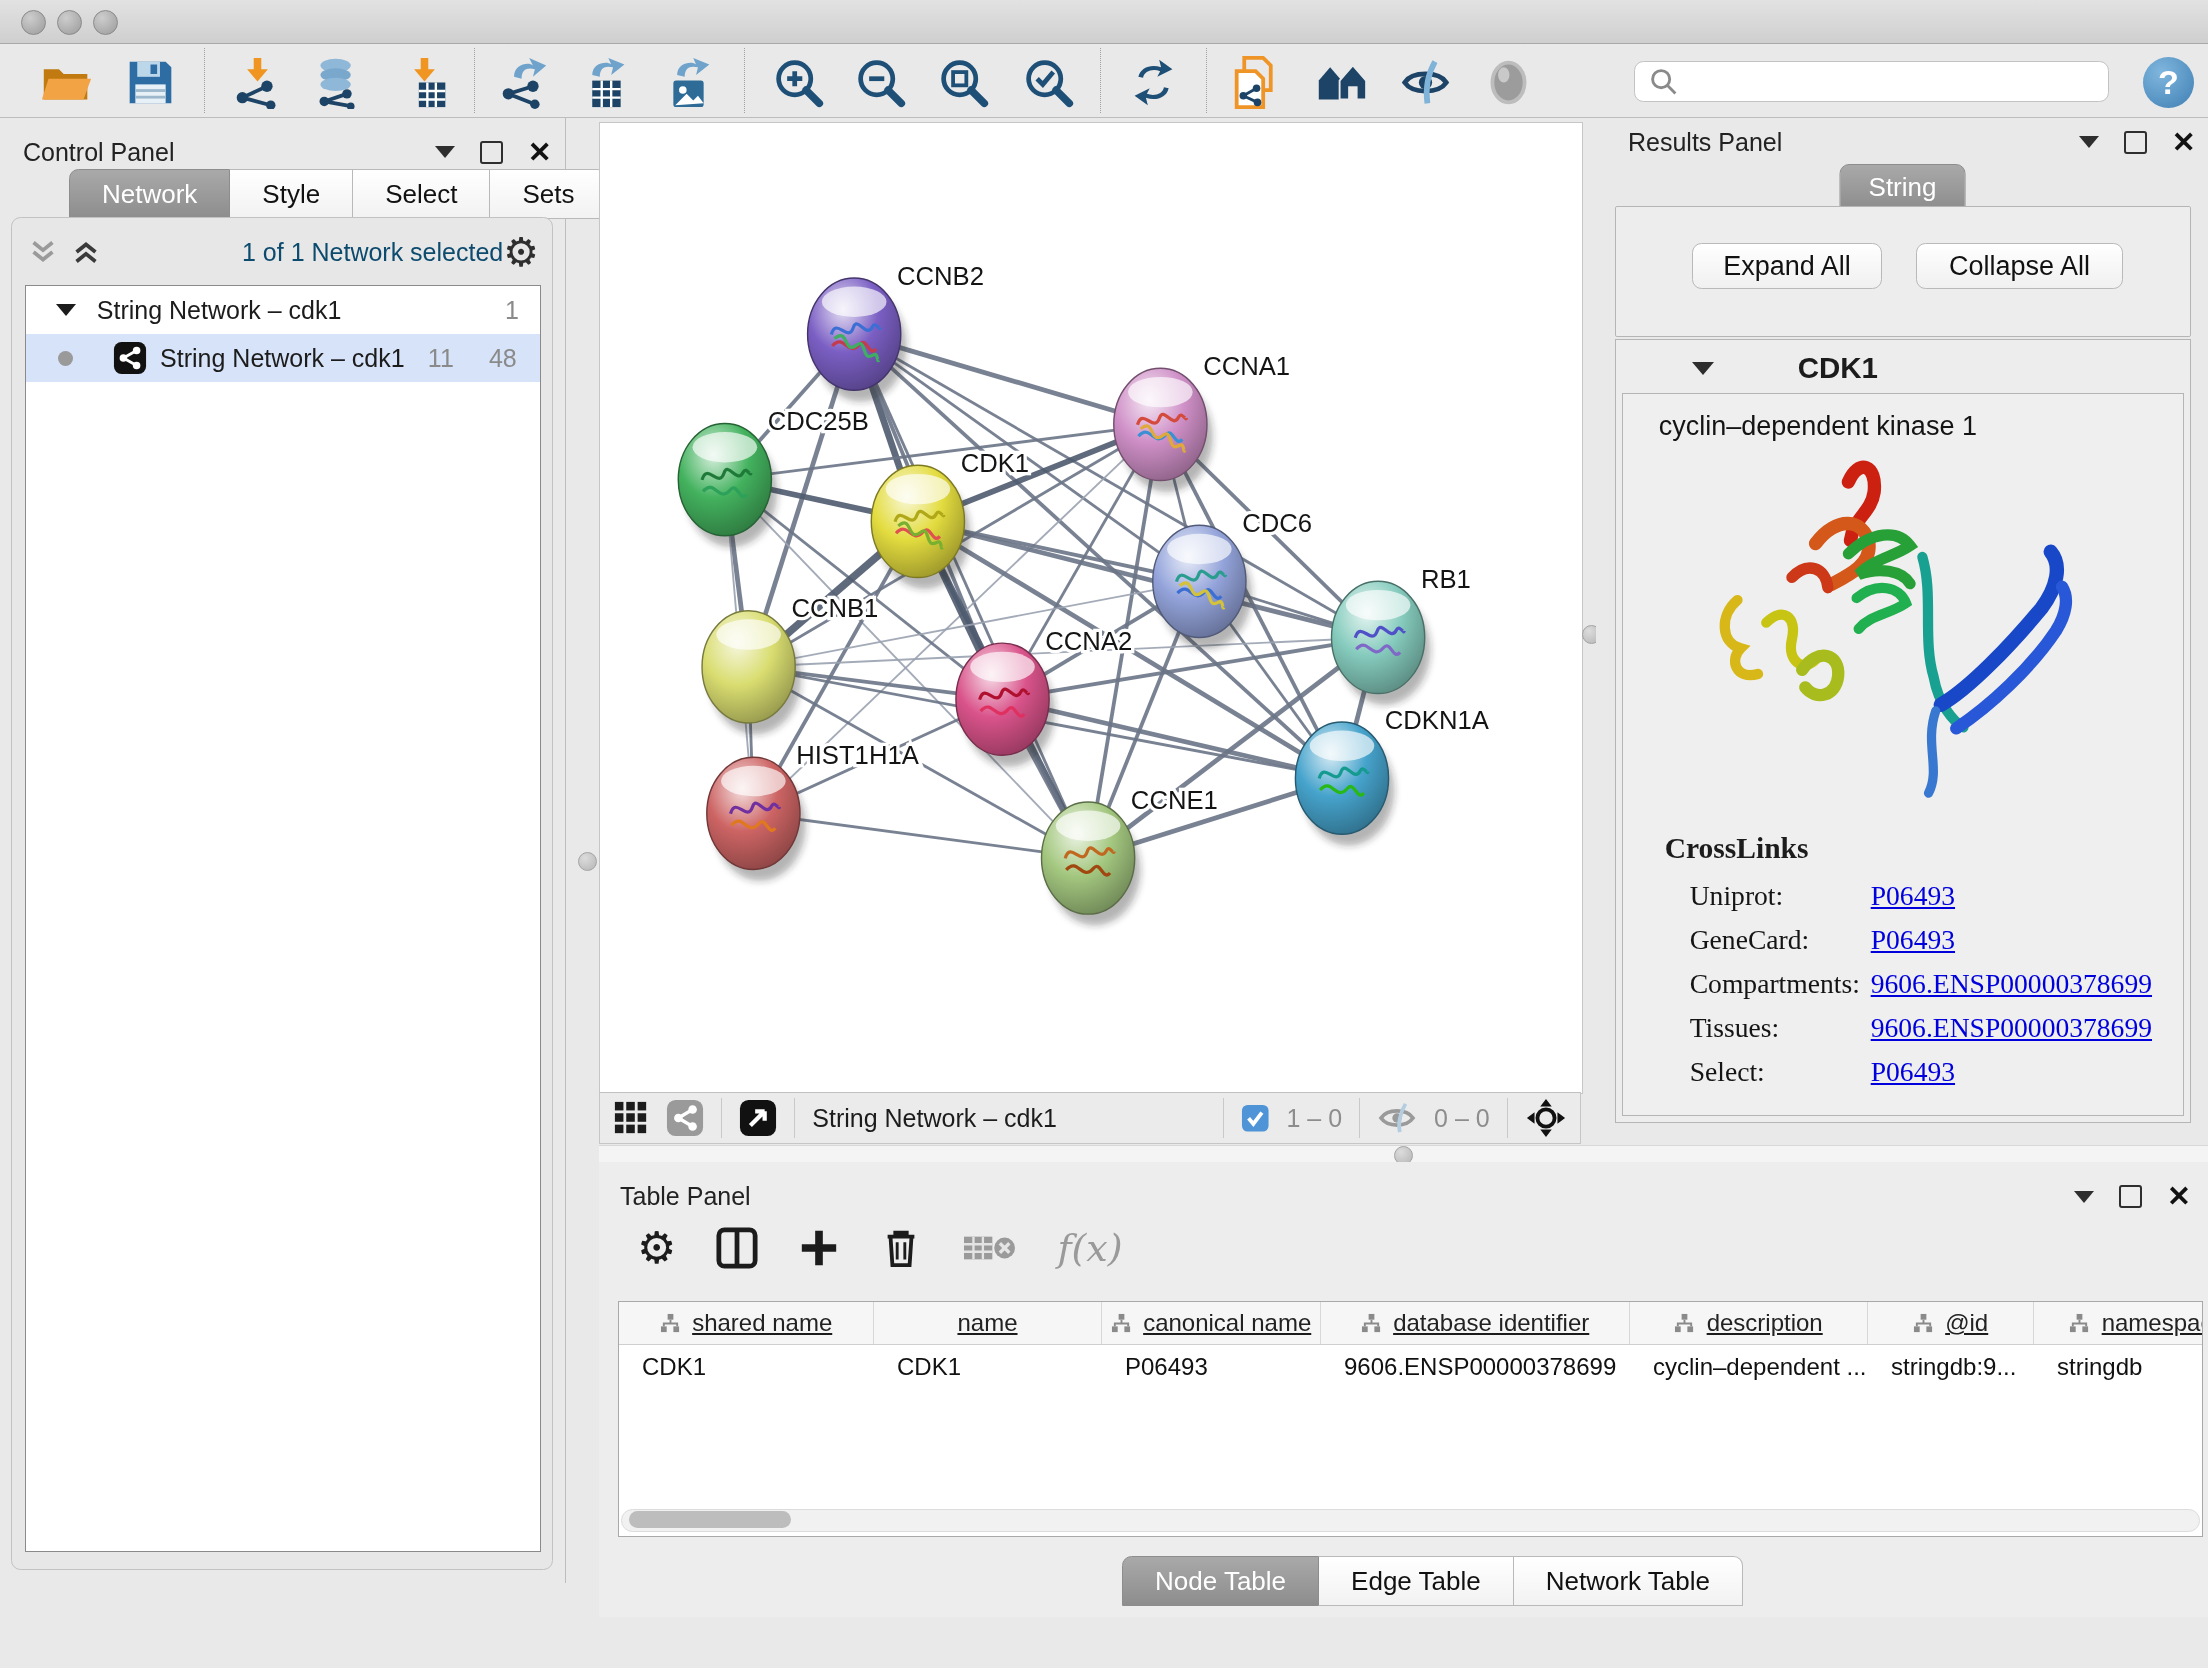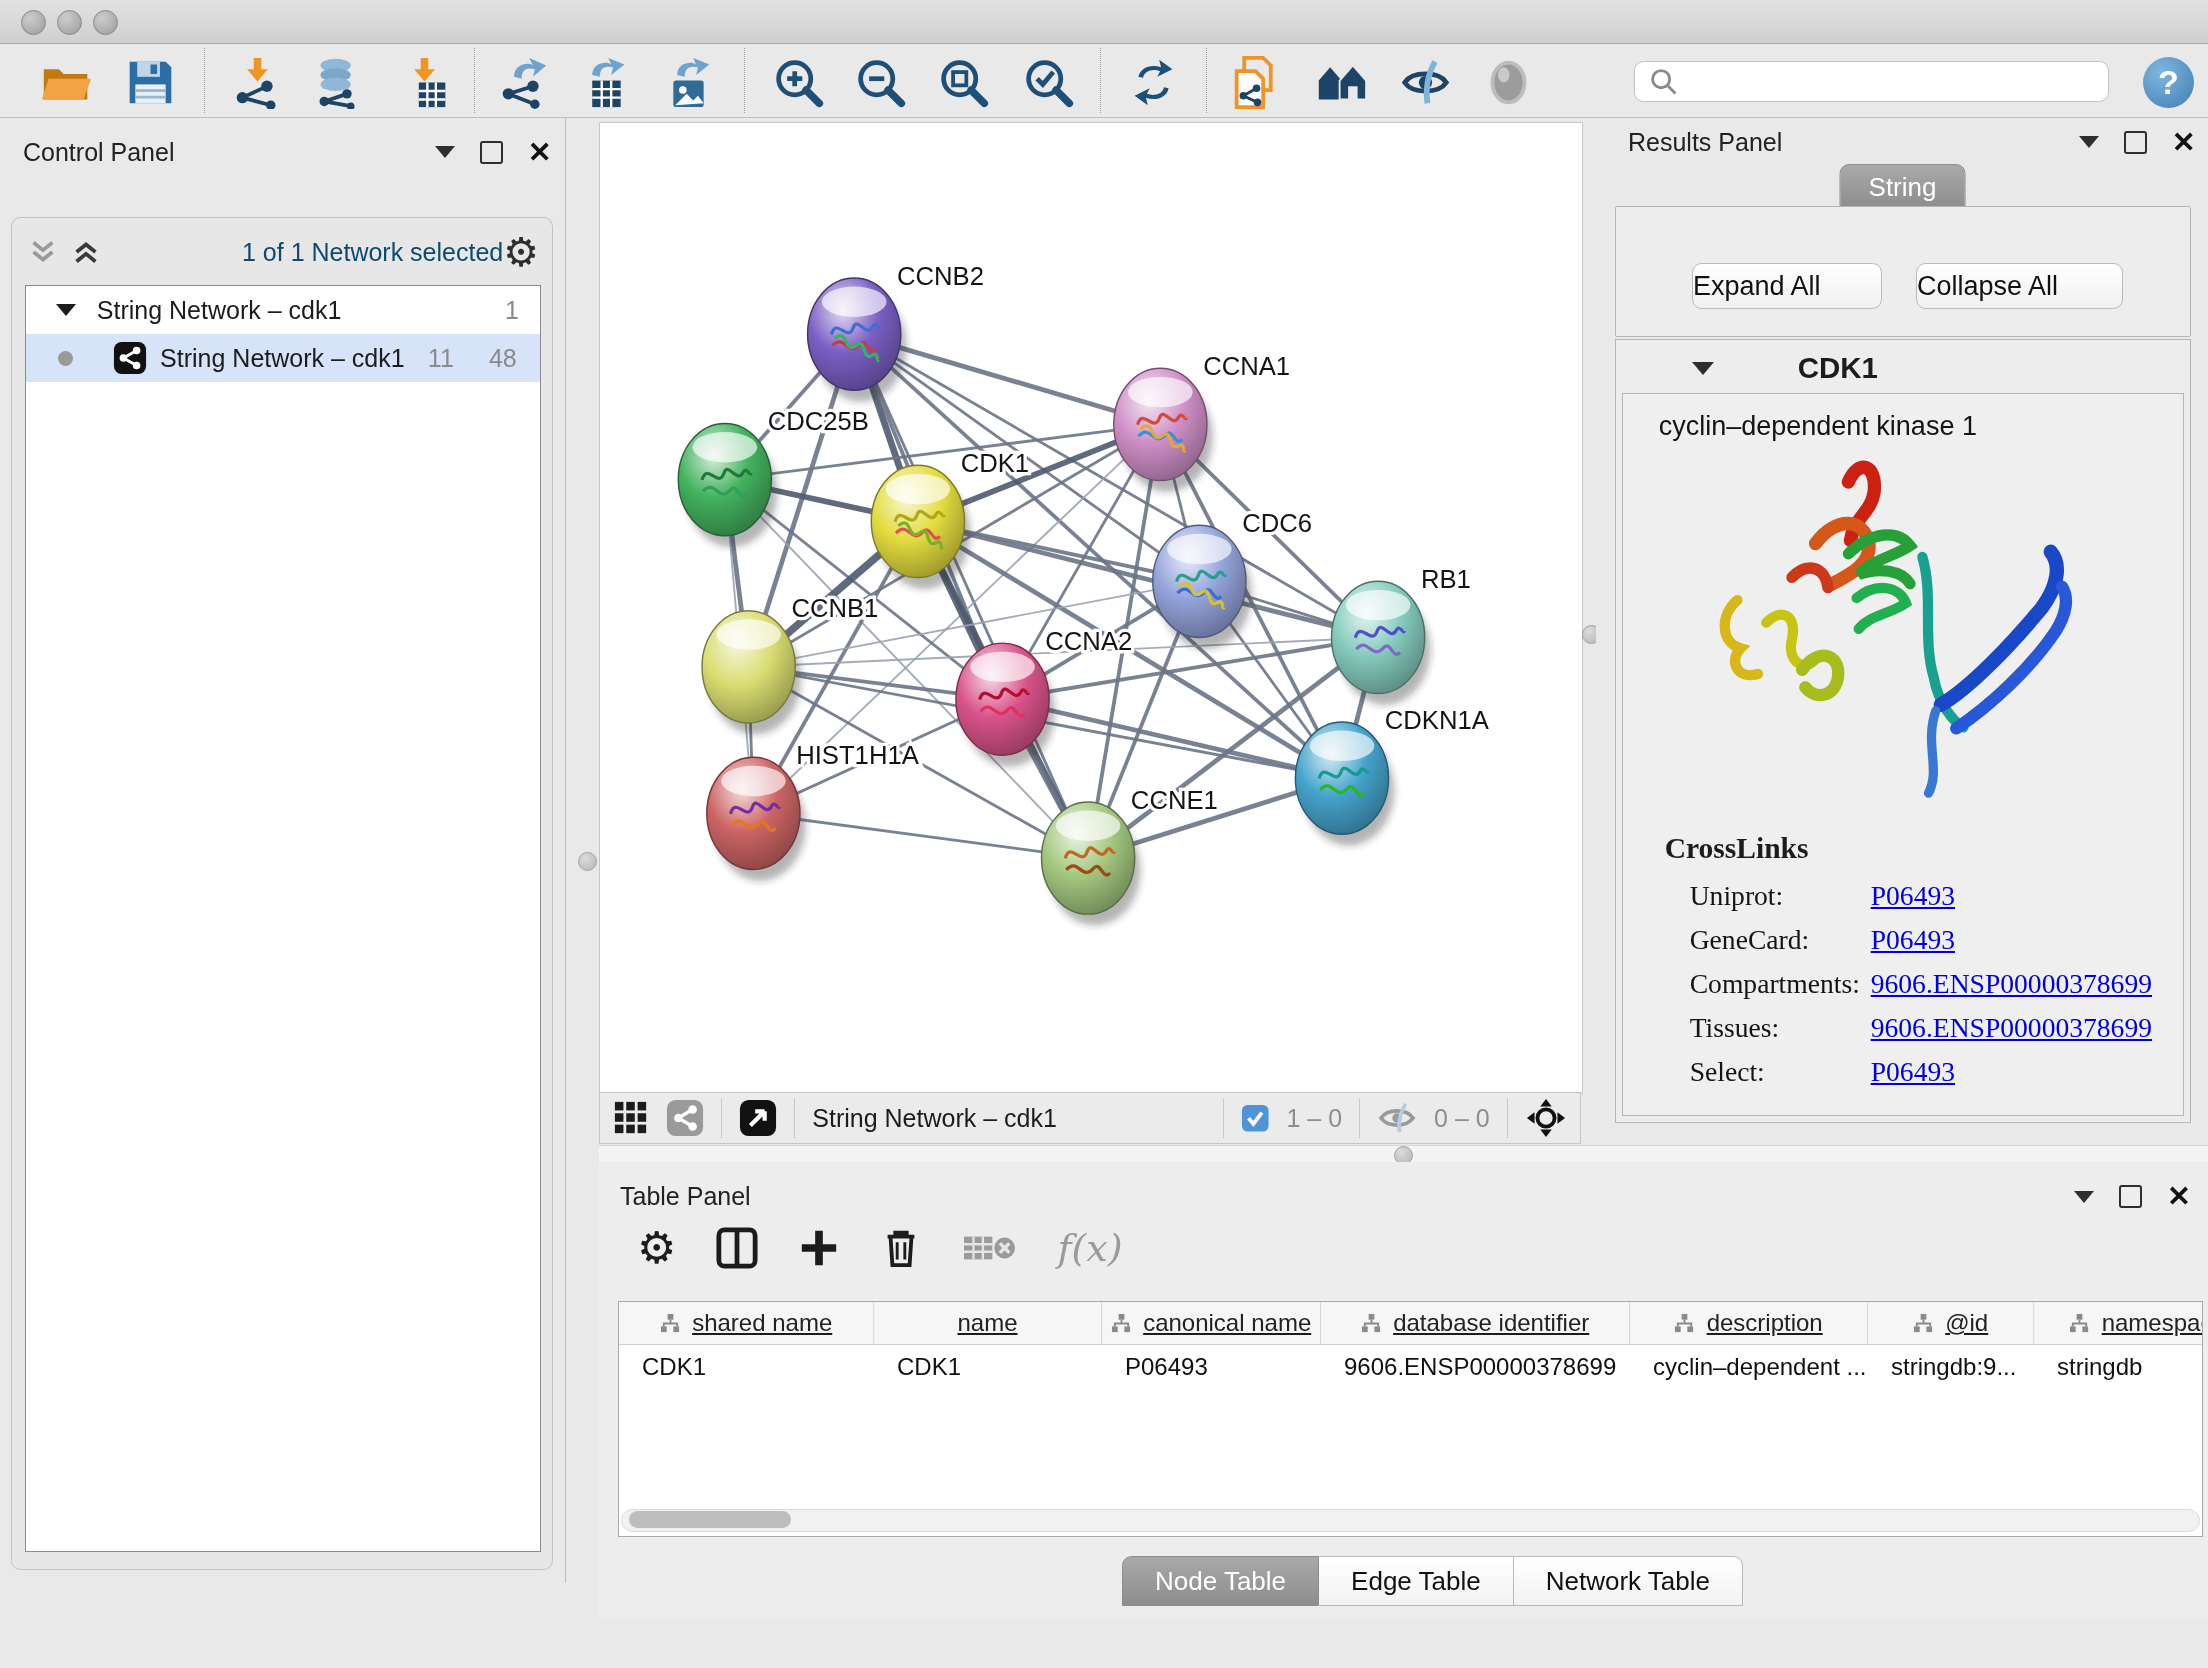--- a/index.html
+++ b/index.html
@@ -78,21 +78,21 @@
 
   
   #results-panel{left:1596px;top:118px;width:613px;height:1027px;background:#e9e9e9;}
   #rp-head{position:absolute;left:32px;top:9.5px;right:13.3px;display:flex;justify-content:space-between;align-items:center;}
   #rp-tab{position:absolute;left:50%;top:46px;transform:translateX(-50%);height:44px;
     background:linear-gradient(#a9a9a9,#8d8d8d);color:#fff;font-size:26px;border-radius:9.5px 9.5px 0 0;
     display:flex;align-items:center;padding:0 28.5px;border:1px solid #8d8d8d;}
   .rp-box{position:absolute;left:19px;width:574px;background:#ededed;border:1.9px solid #b5b5b5;}
   #rp-box1{top:88px;height:129px;border-radius:1.9px;}
   #rp-box1 .btn{position:absolute;top:36px;height:44px;background:linear-gradient(#ffffff,#f0f0f0);
-    border:1px solid #b9b9b9;border-radius:9.5px;font-size:27px;display:flex;align-items:center;color:#111;margin-top:20px;}
+    border:1px solid #b9b9b9;border-radius:9.5px;font-size:27px;display:flex;align-items:center;justify-content:center;color:#111;}
   #rp-box2{top:221px;height:782px;}
   #rp-entry-head{position:absolute;left:5.7px;top:3.8px;right:5.7px;height:49px;display:flex;align-items:center;}
   #rp-entry-head .tri{margin-left:70px;width:0;height:0;border-left:11.4px solid transparent;border-right:11.4px solid transparent;border-top:13.3px solid #2e2e2e;}
   #rp-entry-name{font-size:29.5px;font-weight:bold;margin-left:84px;}
   #rp-inner{position:absolute;left:5.7px;top:53px;right:5.7px;bottom:5.7px;background:#efefef;border:1px solid #b5b5b5;}
   #rp-desc{position:absolute;left:36px;top:17px;font-size:27px;color:#141414;}
   #xl-title{position:absolute;left:42px;top:438px;font-size:29.5px;font-weight:bold;
     font-family:"Liberation Serif",serif;}
   #xl-rows{position:absolute;left:67px;top:480px;right:19px;}
   .xl-row{height:44px;display:flex;align-items:center;font-family:"Liberation Serif",serif;font-size:27.6px;}
@@ -285,20 +285,26 @@
 
   <div id="control-panel" class="abs">
     <div id="cp-head">
       <span class="panel-title">Control Panel</span>
       <span class="pctl">
         <span class="tri"></span>
         <span class="flt"></span>
         <span class="cls">✕</span>
       </span>
     </div>
+    <div id="cp-tabs" class="tabrow">
+        <div class="tab active">Network</div>
+        <div class="tab">Style</div>
+        <div class="tab">Select</div>
+        <div class="tab">Sets</div>
+      </div>
     <div id="cp-box">
       <div id="cp-selrow">
         <svg width="34" height="34" viewBox="0 0 36 36">
           <path d="M8 8 L18 16 L28 8 M8 18 L18 26 L28 18" fill="none" stroke="#9a9a9a" stroke-width="4"></path>
         </svg>
         <svg width="34" height="34" viewBox="0 0 36 36" style="margin-left:9.5px">
           <path d="M8 28 L18 20 L28 28 M8 18 L18 10 L28 18" fill="none" stroke="#3a3a3a" stroke-width="4"></path>
         </svg>
         <span class="status">1 of 1 Network selected</span>
         <span class="gear">⚙</span>

